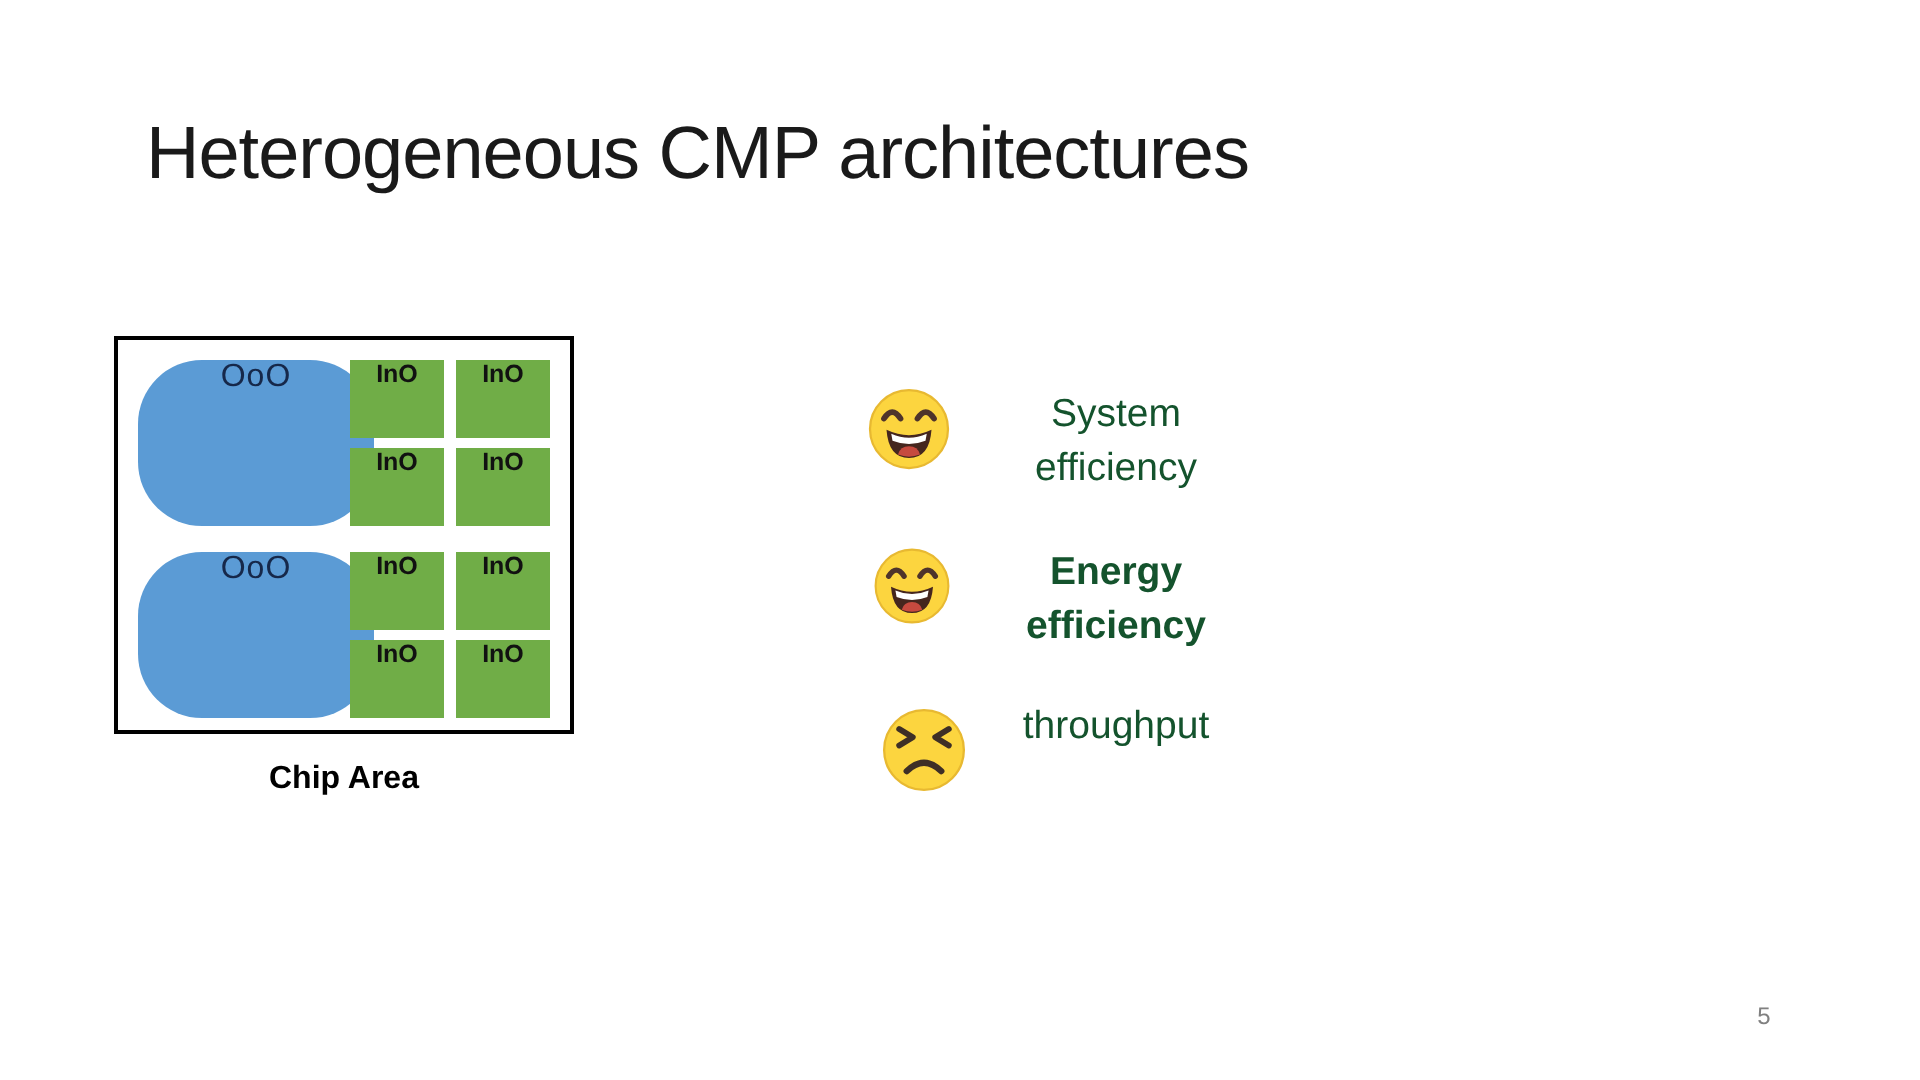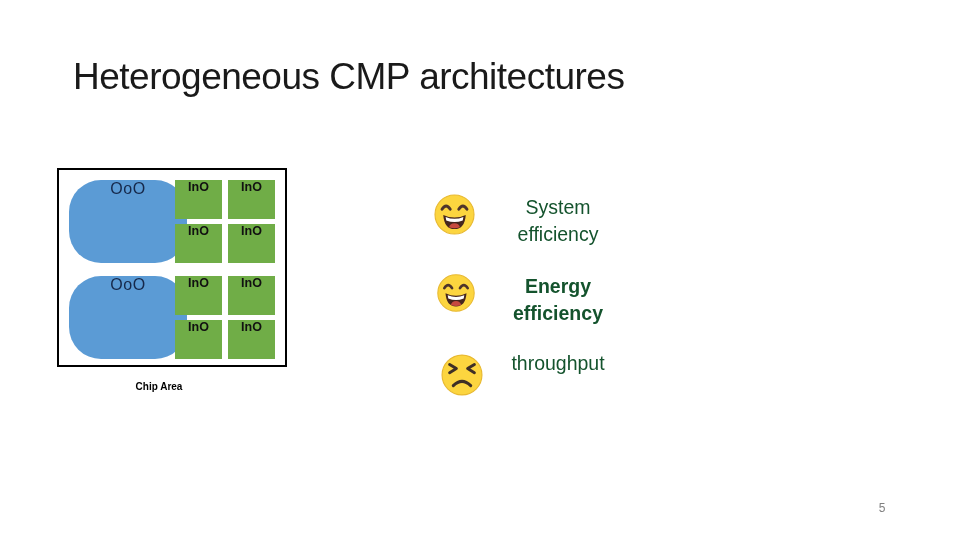--- a/index.html
+++ b/index.html
@@ -48,24 +48,24 @@
   }
   .small-core {
     width: 47px; height: 39px;
     background: #70AD47;
     color: #111111;
     font-size: 12.5px;
     font-weight: 700;
   }
   .chip-caption {
     position: absolute;
-    left: 44px; top: 381px;
+    left: 57px; top: 381px;
     width: 230px;
     text-align: center;
-    font-size: 10px;
+    font-size: 16px;
     font-weight: 700;
     color: #000000;
   }
   .emoji { position: absolute; }
   .benefit {
     position: absolute;
     left: 467px;
     width: 182px;
     text-align: center;
     font-size: 19.5px;

